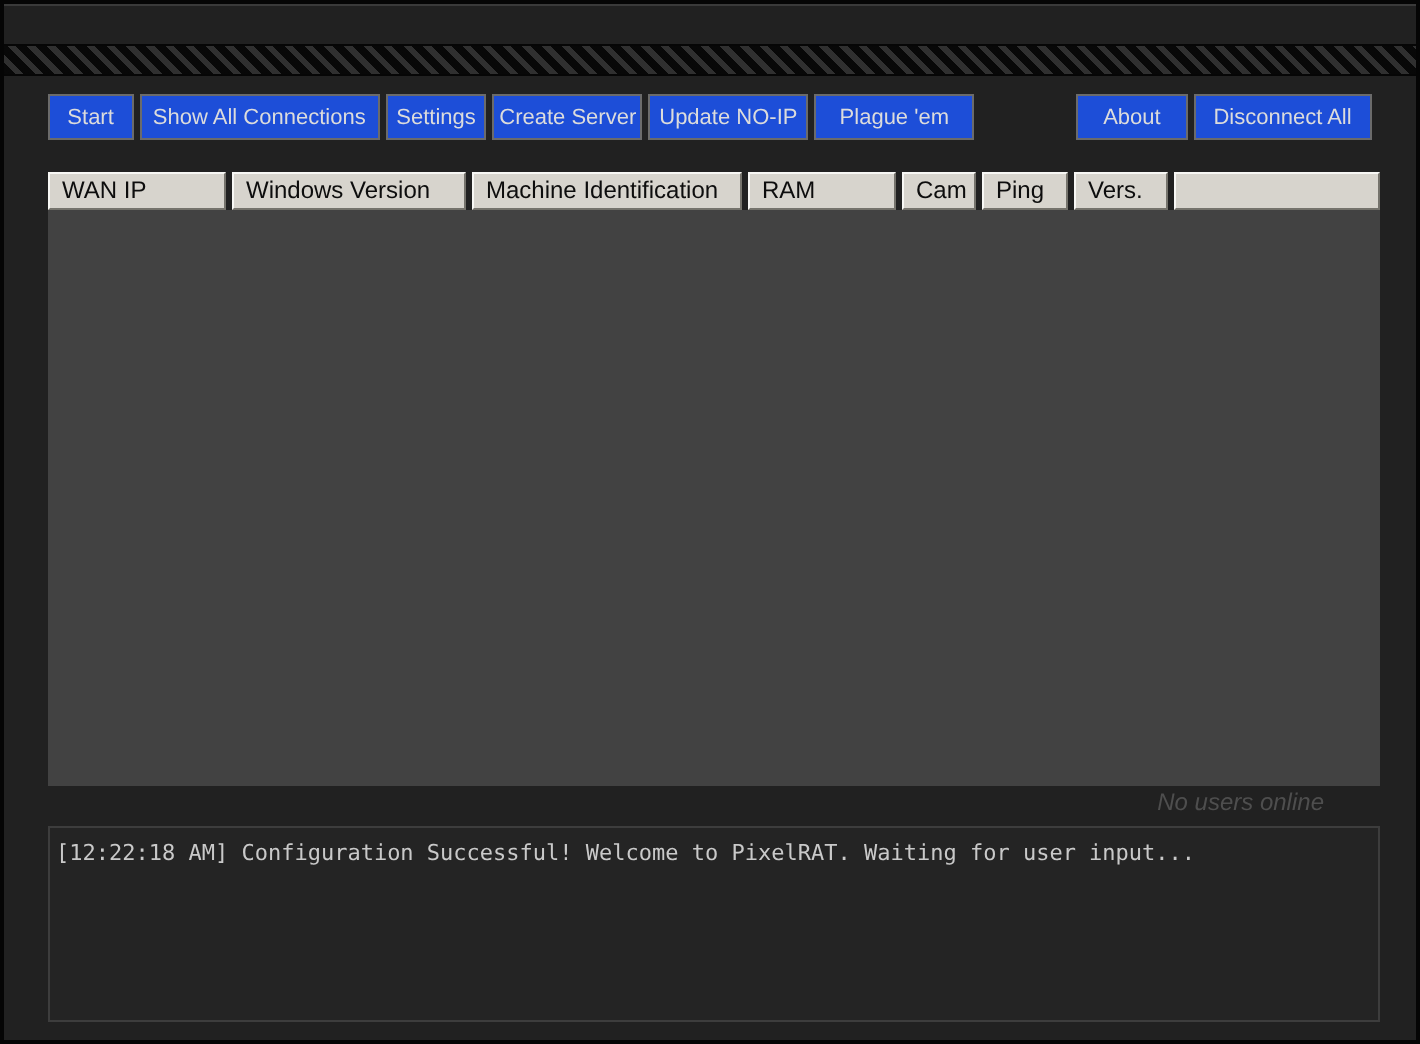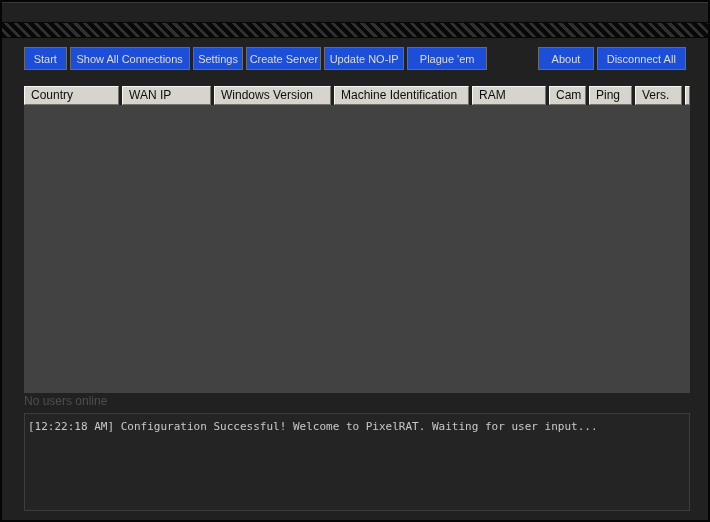--- a/index.html
+++ b/index.html
@@ -51,21 +51,21 @@
     font-size:12px;line-height:17px;padding-left:6px;overflow:hidden;white-space:nowrap;
     border:1px solid;border-color:#f7f7f4 #75736c #75736c #f7f7f4;
   }
   .hcell.filler{flex:1 1 0;padding-left:0;}
   .grid-body{
     position:absolute;left:22px;top:103px;width:666px;height:288px;
     background:var(--table-body-bg,#424242);
   }
   .no-users{
     position:absolute;left:22px;top:392px;width:666px;box-sizing:border-box;
-    padding-right:28px;color:#4e4e4e;font-size:12px;
+    padding-right:28px;text-align:right;color:#4e4e4e;font-size:12px;font-style:italic;
   }
 
   
   .log{
     position:absolute;left:22px;top:411px;width:666px;height:98px;box-sizing:border-box;
     background:#242424;border:1px solid #3d3d3d;
     color:#c9c9c9;font-family:"DejaVu Sans Mono","Liberation Mono",monospace;
     font-size:11px;line-height:14px;padding:6px 3px;white-space:pre-wrap;overflow:hidden;
   }
 </style>
@@ -82,21 +82,20 @@
       <div class="tbtn" style="flex: 131 0 0px;">Show All Connections</div>
       <div class="tbtn" style="flex: 54 0 0px;">Settings</div>
       <div class="tbtn" style="flex: 81 0 0px;">Create Server</div>
       <div class="tbtn" style="flex: 86 0 0px;">Update NO-IP</div>
       <div class="tbtn" style="flex: 87 0 0px;">Plague 'em</div>
       <div class="tbtn" style="flex: 59 0 0px; margin-left: 48px;">About</div>
       <div class="tbtn" style="flex: 97 0 0px;">Disconnect All</div>
     </div>
 
   <div class="grid-header">
-      <div class="hcell" style="width: 95px;">Country</div>
       <div class="hcell" style="width: 89px;">WAN IP</div>
       <div class="hcell" style="width: 117px;">Windows Version</div>
       <div class="hcell" style="width: 135px;">Machine Identification</div>
       <div class="hcell" style="width: 74px;">RAM</div>
       <div class="hcell" style="width: 37px;">Cam</div>
       <div class="hcell" style="width: 43px;">Ping</div>
       <div class="hcell" style="width: 47px;">Vers.</div>
       <div class="hcell filler"></div>
     </div>
   <div class="grid-body"></div>

